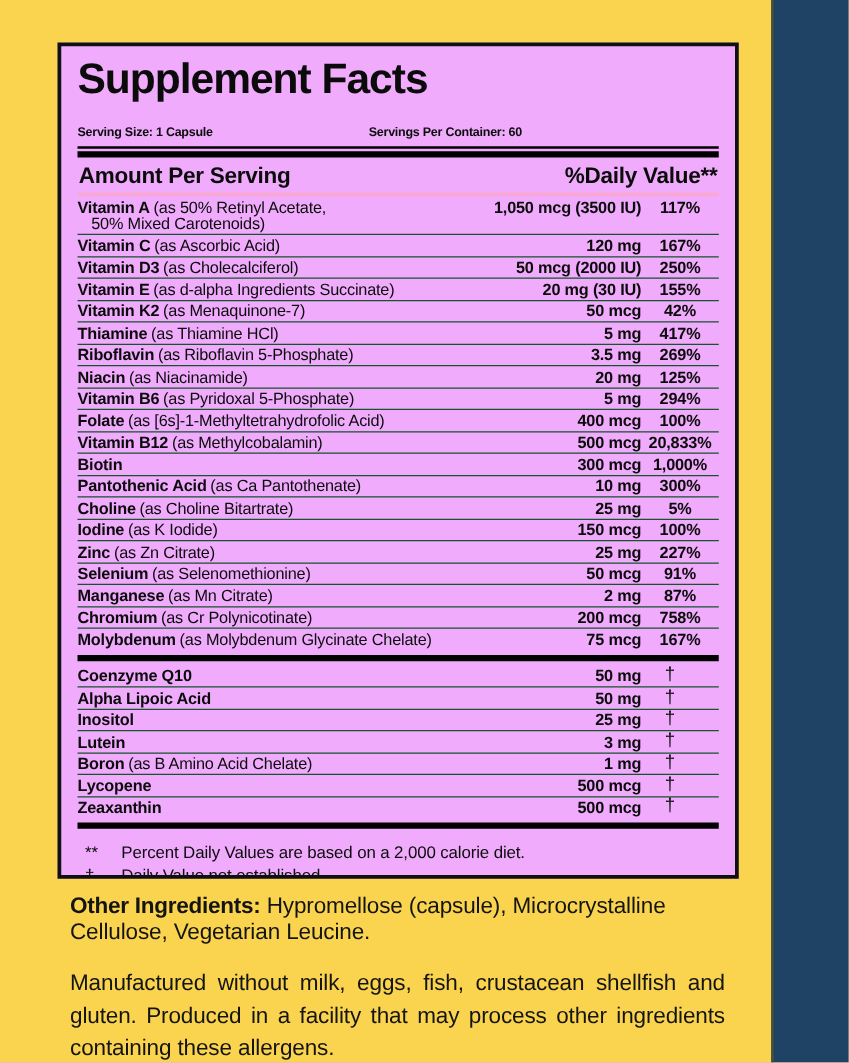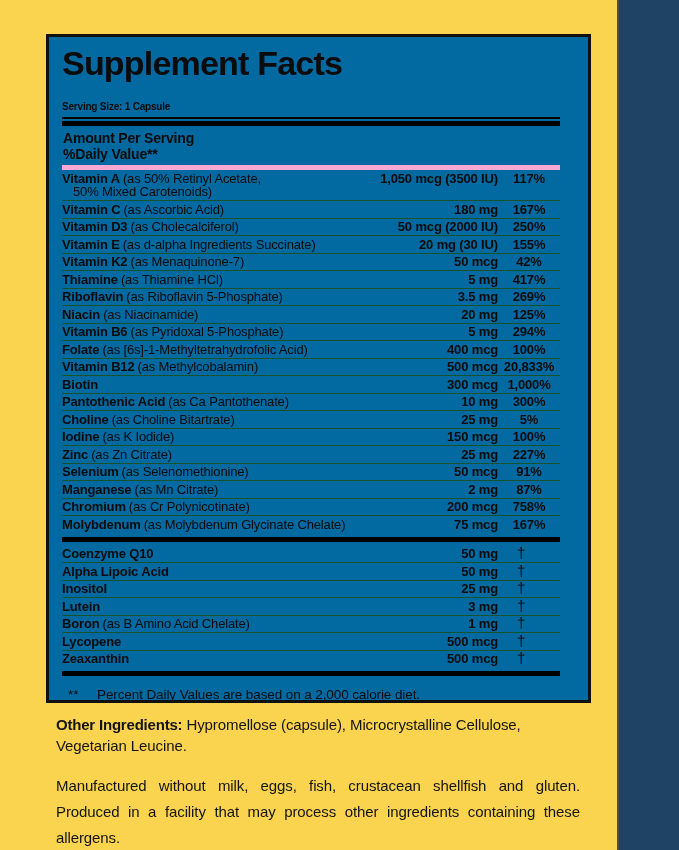--- a/index.html
+++ b/index.html
@@ -8,90 +8,91 @@
     background:#FAD44E;
     font-family:"Liberation Sans", sans-serif;
     color:#0b0b0b;
   }
   .blue-strip{
     position:absolute;top:0;right:0;width:60px;height:850px;
     background:#1F4364;border-left:2px solid #45513A;
   }
   .panel{
     position:absolute;left:46px;top:34px;width:545px;height:669px;
-    box-sizing:border-box;background:#0369a1;border:3px solid #101010;
-    padding:6px 28px 6px 13px;overflow:hidden;
+    box-sizing:border-box;background:#f0abfc;border:3px solid #101010;
+    padding:6px 13px 6px 13px;overflow:hidden;
   }
   .title{
     font-size:34px;font-weight:bold;letter-spacing:-0.8px;line-height:40px;
   }
   .serving-row{display:flex;font-weight:bold;font-size:10px;margin-top:18px;letter-spacing:-0.2px;}
   .serving-row .s1{width:233px;}
   .topbar{margin-top:5px;border-top:2px solid #000;}
   .topbar .thick{margin-top:2px;height:5px;background:#000;}
   .header-row{
     display:flex;justify-content:space-between;align-items:baseline;
-    font-weight:bold;font-size:14px;letter-spacing:-0.2px;
-    padding:4px 1px 3px 1px;border-bottom:5px solid #f9a8d4;flex-direction:column;
+    font-weight:bold;font-size:18px;letter-spacing:-0.2px;
+    padding:4px 1px 3px 1px;border-bottom:3px solid #f9a8d4;
   }
   .rows .row{
     display:grid;grid-template-columns:1fr auto 62px;
     font-size:13px;line-height:13.5px;letter-spacing:-0.15px;
     padding:1.5px 0 1.5px 0;border-bottom:1px solid #14532d;
   }
   .rows .row:last-child{border-bottom:none;}
   .row .name .nm{font-weight:bold;}
   .row .name .dt{margin-left:3px;}
   .row .name .line2{display:block;padding-left:11px;}
   .row .amt{text-align:right;font-weight:bold;white-space:nowrap;padding-left:8px;}
   .row .dv{text-align:center;font-weight:bold;white-space:nowrap;}
   .row .dv.dagger{font-weight:normal;padding-right:16px;font-size:15px;line-height:12px;}
   .section-bar{height:5px;background:#000;margin-top:4px;margin-bottom:4px;}
   .footnotes{padding:5px 0 0 6px;font-size:13.5px;letter-spacing:-0.1px;}
   .fn{display:flex;line-height:19px;}
   .fn .mk{width:29px;flex:none;}
   .bottom-text{
     position:absolute;left:56px;top:714px;width:524px;
-    font-size:15px;line-height:21px;color:#141414;letter-spacing:-0.1px;
+    font-size:18px;line-height:21px;color:#141414;letter-spacing:-0.1px;
   }
   .bottom-text .p1{margin:0;}
   .bottom-text .p1 b{letter-spacing:-0.2px;}
   .bottom-text .p2{margin:17px 0 0 0;text-align:justify;line-height:26px;}
 </style>
 </head>
 <body>
 
 <div class="blue-strip"></div>
 
 <div class="panel">
   <div class="title">Supplement Facts</div>
 
   <div class="serving-row">
     <span class="s1">Serving Size: 1 Capsule</span>
+    <span>Servings Per Container: 60</span>
   </div>
 
   <div class="topbar">
       <div class="thick"></div>
     </div>
 
   <div class="header-row">
     <span>Amount Per Serving</span>
     <span>%Daily Value**</span>
   </div>
 
   <div class="rows" id="main-rows">
   <div class="row">
     <span class="name"><b class="nm">Vitamin A</b><span class="dt">(as 50% Retinyl Acetate,</span><span class="line2">50% Mixed Carotenoids)</span></span>
     <span class="amt">1,050 mcg (3500 IU)</span>
     <span class="dv">117%</span>
   </div>
 
   <div class="row">
     <span class="name"><b class="nm">Vitamin C</b><span class="dt">(as Ascorbic Acid)</span></span>
-    <span class="amt">180 mg</span>
+    <span class="amt">120 mg</span>
     <span class="dv">167%</span>
   </div>
 
   <div class="row">
     <span class="name"><b class="nm">Vitamin D3</b><span class="dt">(as Cholecalciferol)</span></span>
     <span class="amt">50 mcg (2000 IU)</span>
     <span class="dv">250%</span>
   </div>
 
   <div class="row">

